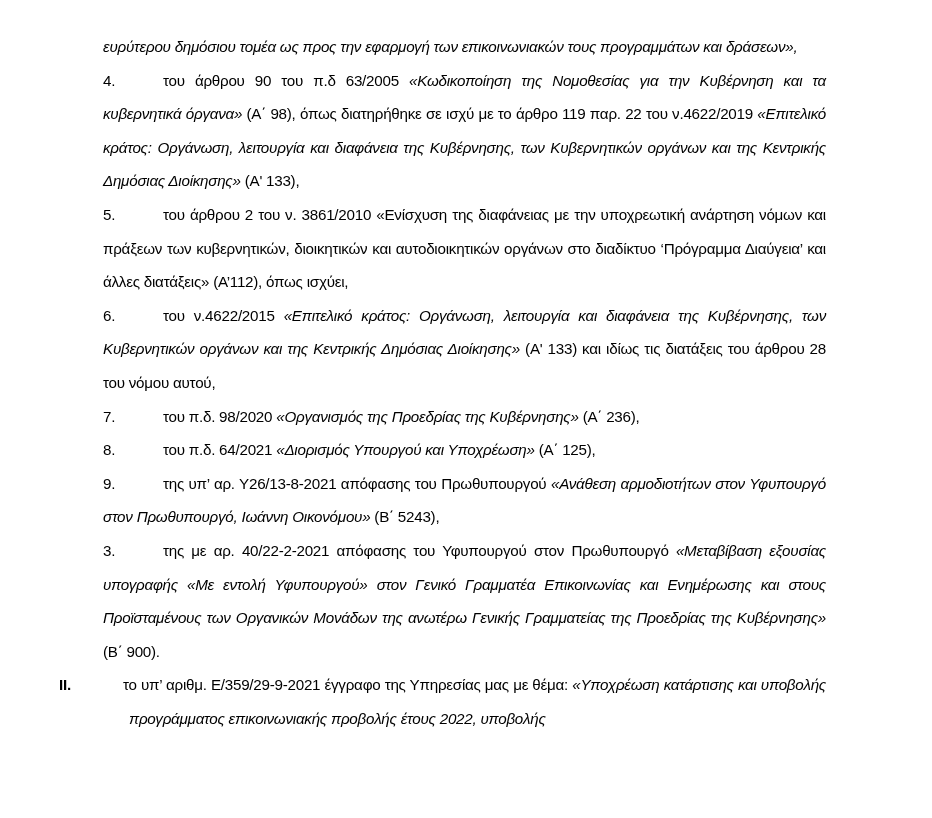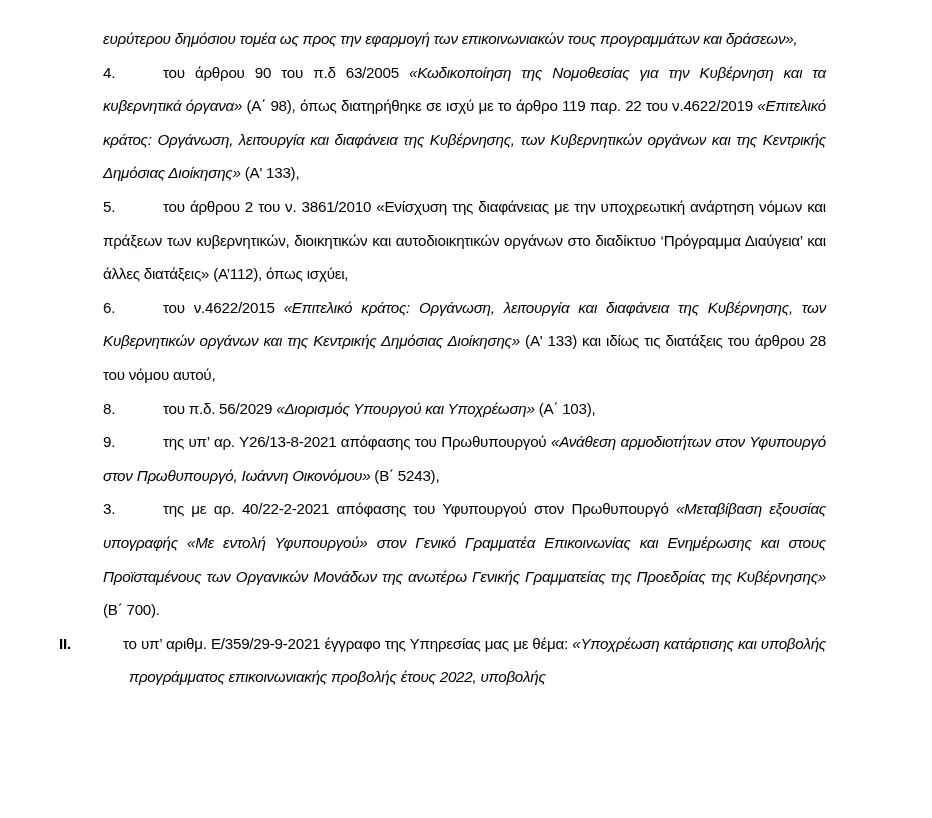--- a/index.html
+++ b/index.html
@@ -11,21 +11,21 @@
       width: 932px;
       height: 818px;
       overflow: hidden;
       position: relative;
       font-family: "Liberation Sans", sans-serif;
       color: #000000;
     }
     .page {
       position: absolute;
       left: 103px;
-      top: 22px;
+      top: 30px;
       width: 723px;
       font-size: 15.2px;
       line-height: 33.6px;
       letter-spacing: -0.25px;
     }
     .para {
       text-align: justify;
       margin: 0;
     }
     .num {
@@ -46,20 +46,21 @@
   </style>
 </head>
 <body>
 
 <div class="page">
   <div id="para-list">
       <p class="para"><i>ευρύτερου δημόσιου τομέα ως προς την εφαρμογή των επικοινωνιακών τους προγραμμάτων και δράσεων»,</i></p>
       <p class="para"><span class="num">4.</span><span>του άρθρου 90 του π.δ 63/2005 </span><i>«Κωδικοποίηση της Νομοθεσίας για την Κυβέρνηση και τα κυβερνητικά όργανα»</i><span> (Α΄ 98), όπως διατηρήθηκε σε ισχύ με το άρθρο 119 παρ. 22 του ν.4622/2019 </span><i>«Επιτελικό κράτος: Οργάνωση, λειτουργία και διαφάνεια της Κυβέρνησης, των Κυβερνητικών οργάνων και της Κεντρικής Δημόσιας Διοίκησης»</i><span> (Α' 133),</span></p>
       <p class="para"><span class="num">5.</span><span>του άρθρου 2 του ν. 3861/2010 «Ενίσχυση της διαφάνειας με την υποχρεωτική ανάρτηση νόμων και πράξεων των κυβερνητικών, διοικητικών και αυτοδιοικητικών οργάνων στο διαδίκτυο ‘Πρόγραμμα Διαύγεια’ και άλλες διατάξεις» (Α’112), όπως ισχύει,</span></p>
       <p class="para"><span class="num">6.</span><span>του ν.4622/2015 </span><i>«Επιτελικό κράτος: Οργάνωση, λειτουργία και διαφάνεια της Κυβέρνησης, των Κυβερνητικών οργάνων και της Κεντρικής Δημόσιας Διοίκησης»</i><span> (Α' 133) και ιδίως τις διατάξεις του άρθρου 28 του νόμου αυτού,</span></p>
-      <p class="para"><span class="num">8.</span><span>του π.δ. 56/2029 </span><i>«Διορισμός Υπουργού  και Υποχρέωση»</i><span> (Α΄ 103),</span></p>
+      <p class="para"><span class="num">7.</span><span>του π.δ. 98/2020 </span><i>«Οργανισμός της Προεδρίας της Κυβέρνησης»</i><span> (Α΄ 236),</span></p>
+      <p class="para"><span class="num">8.</span><span>του π.δ. 64/2021 </span><i>«Διορισμός Υπουργού  και Υποχρέωση»</i><span> (Α΄ 125),</span></p>
       <p class="para"><span class="num">9.</span><span>της υπ’ αρ. Υ26/13-8-2021 απόφασης του Πρωθυπουργού </span><i>«Ανάθεση αρμοδιοτήτων στον Υφυπουργό  στον Πρωθυπουργό, Ιωάννη Οικονόμου»</i><span> (Β΄ 5243),</span></p>
-      <p class="para"><span class="num">3.</span><span>της με αρ. 40/22-2-2021 απόφασης του Υφυπουργού στον Πρωθυπουργό </span><i>«Μεταβίβαση εξουσίας υπογραφής «Με εντολή Υφυπουργού» στον Γενικό Γραμματέα Επικοινωνίας και Ενημέρωσης και στους Προϊσταμένους των Οργανικών Μονάδων της ανωτέρω Γενικής Γραμματείας της Προεδρίας της Κυβέρνησης»</i><span> (Β΄ 700).</span></p>
+      <p class="para"><span class="num">3.</span><span>της με αρ. 40/22-2-2021 απόφασης του Υφυπουργού στον Πρωθυπουργό </span><i>«Μεταβίβαση εξουσίας υπογραφής «Με εντολή Υφυπουργού» στον Γενικό Γραμματέα Επικοινωνίας και Ενημέρωσης και στους Προϊσταμένους των Οργανικών Μονάδων της ανωτέρω Γενικής Γραμματείας της Προεδρίας της Κυβέρνησης»</i><span> (Β΄ 900).</span></p>
     </div>
   <p class="para hang" id="section-ii">
     <span class="roman">II.</span><span id="section-ii-body"><span>το υπ’ αριθμ. Ε/359/29-9-2021 έγγραφο της Υπηρεσίας μας με θέμα: </span><i>«Υποχρέωση κατάρτισης και υποβολής προγράμματος επικοινωνιακής προβολής έτους 2022, υποβολής</i></span>
   </p>
 </div>
 
 </body></html>

